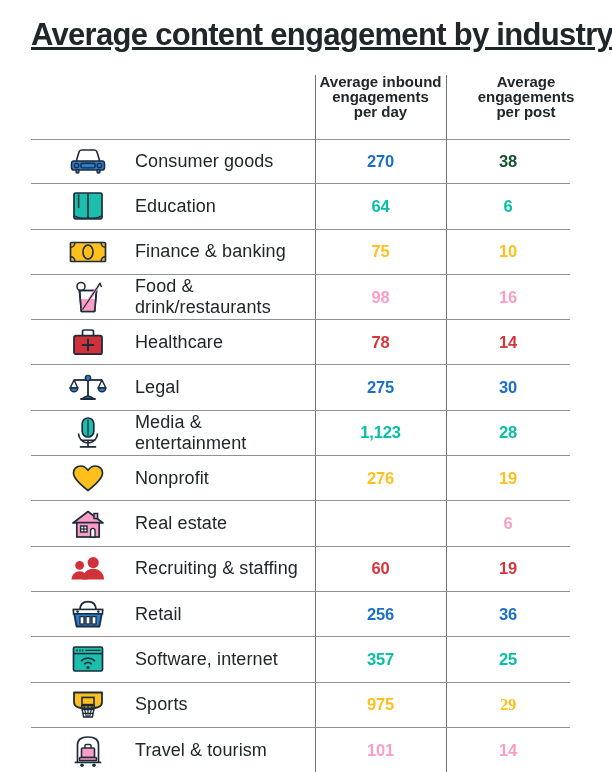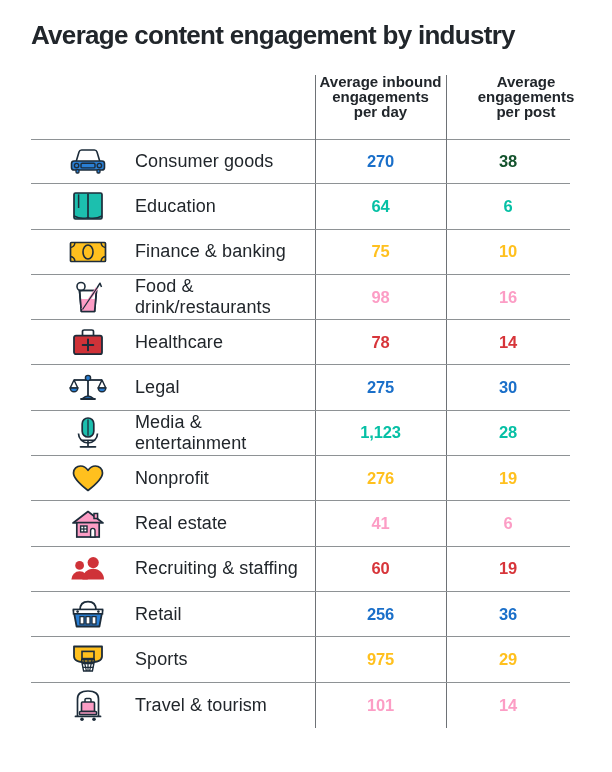--- a/index.html
+++ b/index.html
@@ -16,26 +16,27 @@
     height: 772px;
     background: #ffffff;
   }
 
   
   #title {
     position: absolute;
     left: 31px;
     top: 18px;
     width: 560px;
-    font-size: 26px;
+    font-size: 31px;
     font-weight: bold;
     letter-spacing: -0.7px;
     color: #21262b;
     line-height: 34px;
     white-space: nowrap;
+    text-decoration: underline;
   }
 
   
   #table {
     position: absolute;
     left: 31px;
     top: 62px;
     width: 539px;
   }
 
@@ -271,21 +272,20 @@
       <path d="M2 15 L17 3.5 L32 15 Z" fill="#fc9dc5" stroke="#1d2c3a" stroke-width="1.7" stroke-linejoin="round"></path>
       <rect x="5.8" y="14.6" width="22.4" height="14.4" fill="#fc9dc5" stroke="#1d2c3a" stroke-width="1.7"></rect>
       <rect x="23" y="5.5" width="3.6" height="5" fill="#fc9dc5" stroke="#1d2c3a" stroke-width="1.5"></rect>
       <rect x="9.6" y="18" width="6.4" height="6" fill="#ffffff" stroke="#1d2c3a" stroke-width="1.4"></rect>
       <line x1="12.8" y1="18" x2="12.8" y2="24" stroke="#1d2c3a" stroke-width="1.2"></line>
       <line x1="9.6" y1="21" x2="16" y2="21" stroke="#1d2c3a" stroke-width="1.2"></line>
       <path d="M19.6 29 L19.6 22.6 Q19.6 20.4 21.8 20.4 Q24 20.4 24 22.6 L24 29 Z" fill="#ffffff" stroke="#1d2c3a" stroke-width="1.4"></path>
     </svg>
           </div>
           <div class="cell-label">Real estate</div>
-          <div class="cell-num cell-num-1" style="color: rgb(252, 157, 197);">41</div>
           <div class="cell-num cell-num-2" style="color: rgb(252, 157, 197);">6</div>
         </div>
         <div class="row">
           <div class="cell-icon">
             <svg class="icon-svg" width="36" height="28" viewBox="0 0 36 28">
       <circle cx="23.2" cy="7.6" r="5.6" fill="#cf3238"></circle>
       <path d="M12.4 24.5 A10.8 10.8 0 0 1 34 24.5 Z" fill="#cf3238"></path>
       <circle cx="9.6" cy="10.4" r="4.4" fill="#cf3238"></circle>
       <path d="M1.4 24.5 A8.2 8.2 0 0 1 17.8 24.5 Z" fill="#cf3238"></path>
     </svg>
@@ -306,32 +306,50 @@
       <rect x="15" y="17.6" width="4" height="7.4" fill="#ffffff" stroke="#1d2c3a" stroke-width="1.3"></rect>
       <rect x="21" y="17.6" width="4" height="7.4" fill="#ffffff" stroke="#1d2c3a" stroke-width="1.3"></rect>
     </svg>
           </div>
           <div class="cell-label">Retail</div>
           <div class="cell-num cell-num-1" style="color: rgb(26, 111, 201);">256</div>
           <div class="cell-num cell-num-2" style="color: rgb(26, 111, 201);">36</div>
         </div>
         <div class="row">
           <div class="cell-icon">
+            <svg class="icon-svg" width="34" height="30" viewBox="0 0 34 30">
+      <rect x="2.5" y="3" width="29" height="24" rx="1.5" fill="#1cbfae" stroke="#1d2c3a" stroke-width="1.7"></rect>
+      <line x1="2.5" y1="9.6" x2="31.5" y2="9.6" stroke="#1d2c3a" stroke-width="1.5"></line>
+      <circle cx="6" cy="6.4" r="0.9" fill="#1d2c3a"></circle>
+      <circle cx="8.8" cy="6.4" r="0.9" fill="#1d2c3a"></circle>
+      <circle cx="11.6" cy="6.4" r="0.9" fill="#1d2c3a"></circle>
+      <line x1="15" y1="6.4" x2="29" y2="6.4" stroke="#1d2c3a" stroke-width="1.3" stroke-linecap="round"></line>
+      <path d="M10.6 16.6 A9.6 9.6 0 0 1 23.4 16.6" fill="none" stroke="#1d2c3a" stroke-width="1.7" stroke-linecap="round"></path>
+      <path d="M13.6 19.8 A5.4 5.4 0 0 1 20.4 19.8" fill="none" stroke="#1d2c3a" stroke-width="1.7" stroke-linecap="round"></path>
+      <circle cx="17" cy="23.4" r="1.5" fill="#1d2c3a"></circle>
+    </svg>
+          </div>
+          <div class="cell-label">Software, internet</div>
+          <div class="cell-num cell-num-1" style="color: rgb(6, 192, 165);">357</div>
+          <div class="cell-num cell-num-2" style="color: rgb(6, 192, 165);">25</div>
+        </div>
+        <div class="row">
+          <div class="cell-icon">
             <svg class="icon-svg" width="34" height="32" viewBox="0 0 34 32">
       <path d="M3 3.5 L31 3.5 L31 13.5 Q31 19.5 17 19.5 Q3 19.5 3 13.5 Z" fill="#ffc01e" stroke="#1d2c3a" stroke-width="1.8" stroke-linejoin="round"></path>
       <rect x="11" y="8.4" width="12" height="7.2" fill="none" stroke="#1d2c3a" stroke-width="1.6"></rect>
       <line x1="10" y1="16.6" x2="24" y2="16.6" stroke="#1d2c3a" stroke-width="1.8"></line>
       <path d="M10.4 16.8 L12.6 28 L21.4 28 L23.6 16.8" fill="none" stroke="#1d2c3a" stroke-width="1.4"></path>
       <path d="M13 16.8 L15.4 28 M17 16.8 L17 28 M21 16.8 L18.6 28" fill="none" stroke="#1d2c3a" stroke-width="1.2"></path>
       <path d="M11.2 20.6 L22.8 20.6 M11.8 24.4 L22.2 24.4" fill="none" stroke="#1d2c3a" stroke-width="1.2"></path>
     </svg>
           </div>
           <div class="cell-label">Sports</div>
           <div class="cell-num cell-num-1" style="color: rgb(255, 192, 30);">975</div>
-          <div class="cell-num cell-num-2" style="color: rgb(255, 192, 30);">29</div>
+          <div class="cell-num cell-num-2" style="color: rgb(255, 192, 30); font-family: Liberation Serif, serif;">29</div>
         </div>
         <div class="row">
           <div class="cell-icon">
             <svg class="icon-svg" width="32" height="34" viewBox="0 0 32 34">
       <path d="M5.5 28.5 L5.5 11 Q5.5 3 16 3 Q26.5 3 26.5 11 L26.5 28.5" fill="none" stroke="#1d2c3a" stroke-width="1.7"></path>
       <rect x="9.5" y="14" width="13" height="9.6" rx="1" fill="#fc9dc5" stroke="#1d2c3a" stroke-width="1.6"></rect>
       <path d="M13 14 L13 11.6 Q13 10.4 14.4 10.4 L17.6 10.4 Q19 10.4 19 11.6 L19 14" fill="none" stroke="#1d2c3a" stroke-width="1.5"></path>
       <rect x="7.5" y="23.4" width="17" height="3.2" rx="0.8" fill="#fc9dc5" stroke="#1d2c3a" stroke-width="1.5"></rect>
       <line x1="3.5" y1="28.4" x2="28.5" y2="28.4" stroke="#1d2c3a" stroke-width="1.8" stroke-linecap="round"></line>
       <circle cx="10" cy="31.2" r="1.8" fill="#1d2c3a"></circle>

